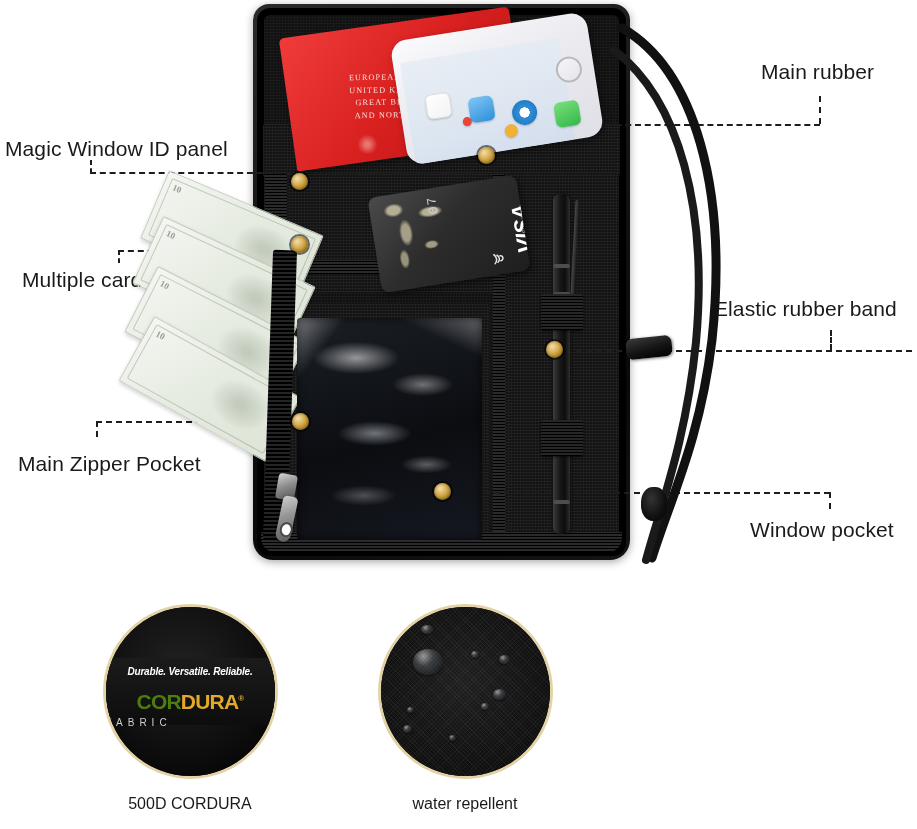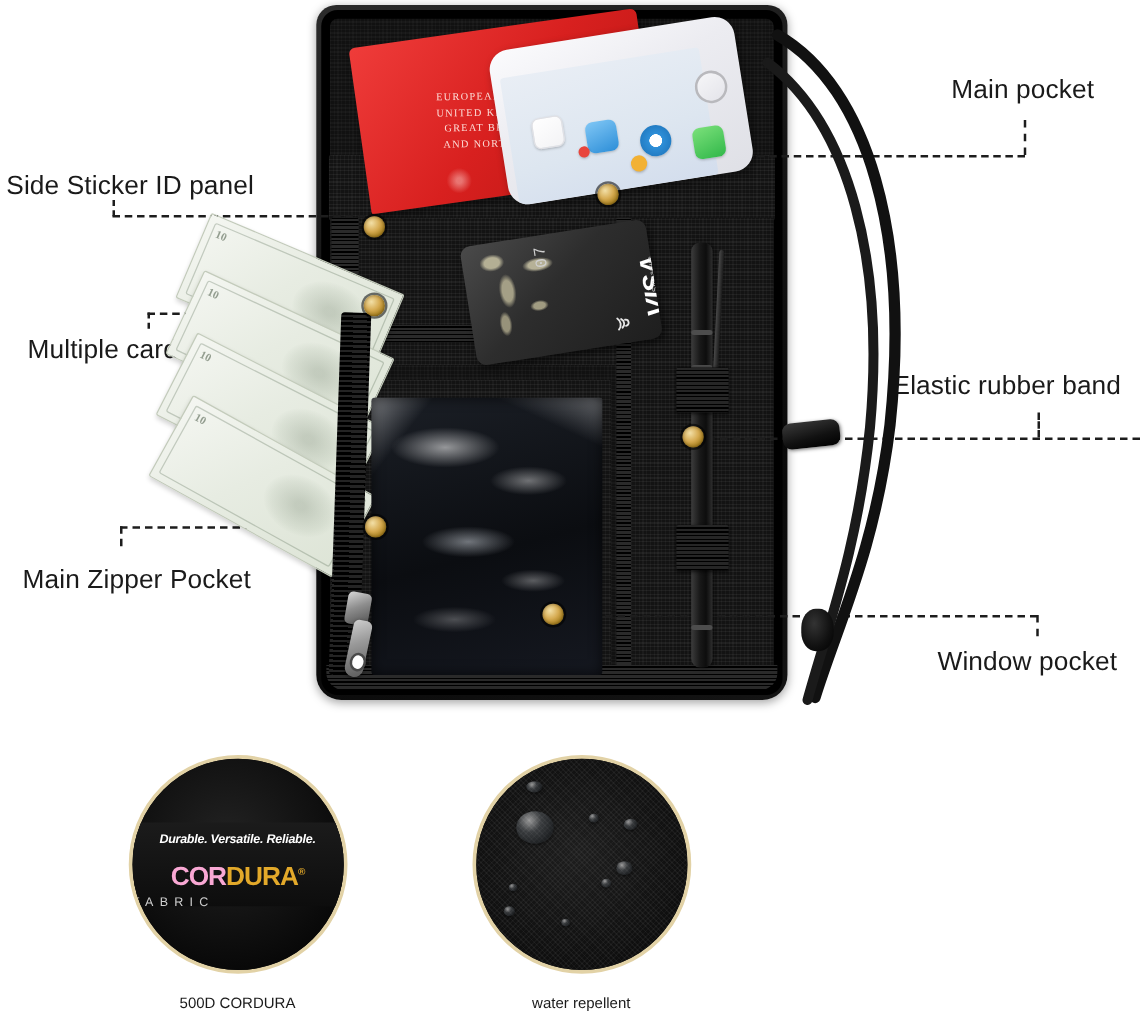--- a/index.html
+++ b/index.html
@@ -284,21 +284,21 @@
   }
   .feature { position:absolute; width:300px; text-align:center; }
   .circle {
     position:relative; width:175px; height:175px; margin:0 auto;
     border-radius:50%;
     border:3px solid #e2d2a6;
     overflow:hidden;
     background:#0b0b0b;
   }
   .feature-caption {
-    margin-top:16px; font-size:12px; color:#1a1a1a; white-space:nowrap;
+    margin-top:16px; font-size:16px; color:#1a1a1a; white-space:nowrap;
   }
 
   
   .cordura-bg {
     position:absolute; inset:0;
     background: radial-gradient(circle at 45% 38%, #222 0%, #0a0a0a 70%, #000 100%);
   }
   .cordura-strip {
     position:absolute; left:0; right:0; top:30%; height:40%;
     background: linear-gradient(180deg,#1b1b1b 0%, #0d0d0d 100%);
@@ -306,21 +306,21 @@
   .cordura-tag {
     position:absolute; left:0; right:0; top:35%;
     color:#fff; font-size:10px; font-weight:bold; font-style:italic;
     letter-spacing:-.2px; text-align:center;
   }
   .cordura-logo {
     position:absolute; left:0; right:0; top:49%;
     font-size:21px; font-weight:bold; letter-spacing:-.8px; text-align:center;
     font-family:"Liberation Sans", sans-serif;
   }
-  .cordura-logo .w { color:#f9a8d4; }
+  .cordura-logo .w { color:#4d7c0f; }
   .cordura-logo .g { color:#e3a92a; }
   .cordura-reg { font-size:8px; vertical-align:super; color:#e3a92a; }
   .cordura-fabric {
     position:absolute; left:0; right:0; top:65%;
     color:#cfcfcf; font-size:10px; letter-spacing:5px; text-align:left;
   }
 
   
   .water-bg {
     position:absolute; inset:0;
@@ -453,26 +453,26 @@
     <div class="cord-knot"></div>
 
     <div class="snap" style="left:291px;top:173px;"></div>
     <div class="snap" style="left:291px;top:236px;"></div>
     <div class="snap" style="left:292px;top:413px;"></div>
     <div class="snap" style="left:434px;top:483px;"></div>
     <div class="snap" style="left:546px;top:341px;"></div>
     <div class="snap" style="left:478px;top:147px;"></div>
   </div>
 
-  <div class="callout-label" style="left:761px;top:60px;">Main pocket</div>
+  <div class="callout-label" style="left:761px;top:60px;">Main rubber</div>
   <div class="dash-h" style="left:688px;top:124px;width:132px;"></div>
   <div class="dash-v" style="left:819px;top:96px;height:28px;"></div>
   <div class="dash-h" style="left:488px;top:124px;width:202px;"></div>
 
-  <div class="callout-label" style="left:5px;top:137px;">Side Sticker ID panel</div>
+  <div class="callout-label" style="left:5px;top:137px;">Magic Window ID panel</div>
   <div class="dash-h" style="left:90px;top:172px;width:212px;"></div>
   <div class="dash-v" style="left:90px;top:160px;height:13px;"></div>
 
   <div class="callout-label" style="left:22px;top:268px;">Multiple card slots</div>
   <div class="dash-h" style="left:118px;top:250px;width:184px;"></div>
   <div class="dash-v" style="left:118px;top:250px;height:13px;"></div>
 
   <div class="callout-label" style="left:18px;top:452px;">Main Zipper Pocket</div>
   <div class="dash-h" style="left:96px;top:421px;width:206px;"></div>
   <div class="dash-v" style="left:96px;top:421px;height:16px;"></div>

